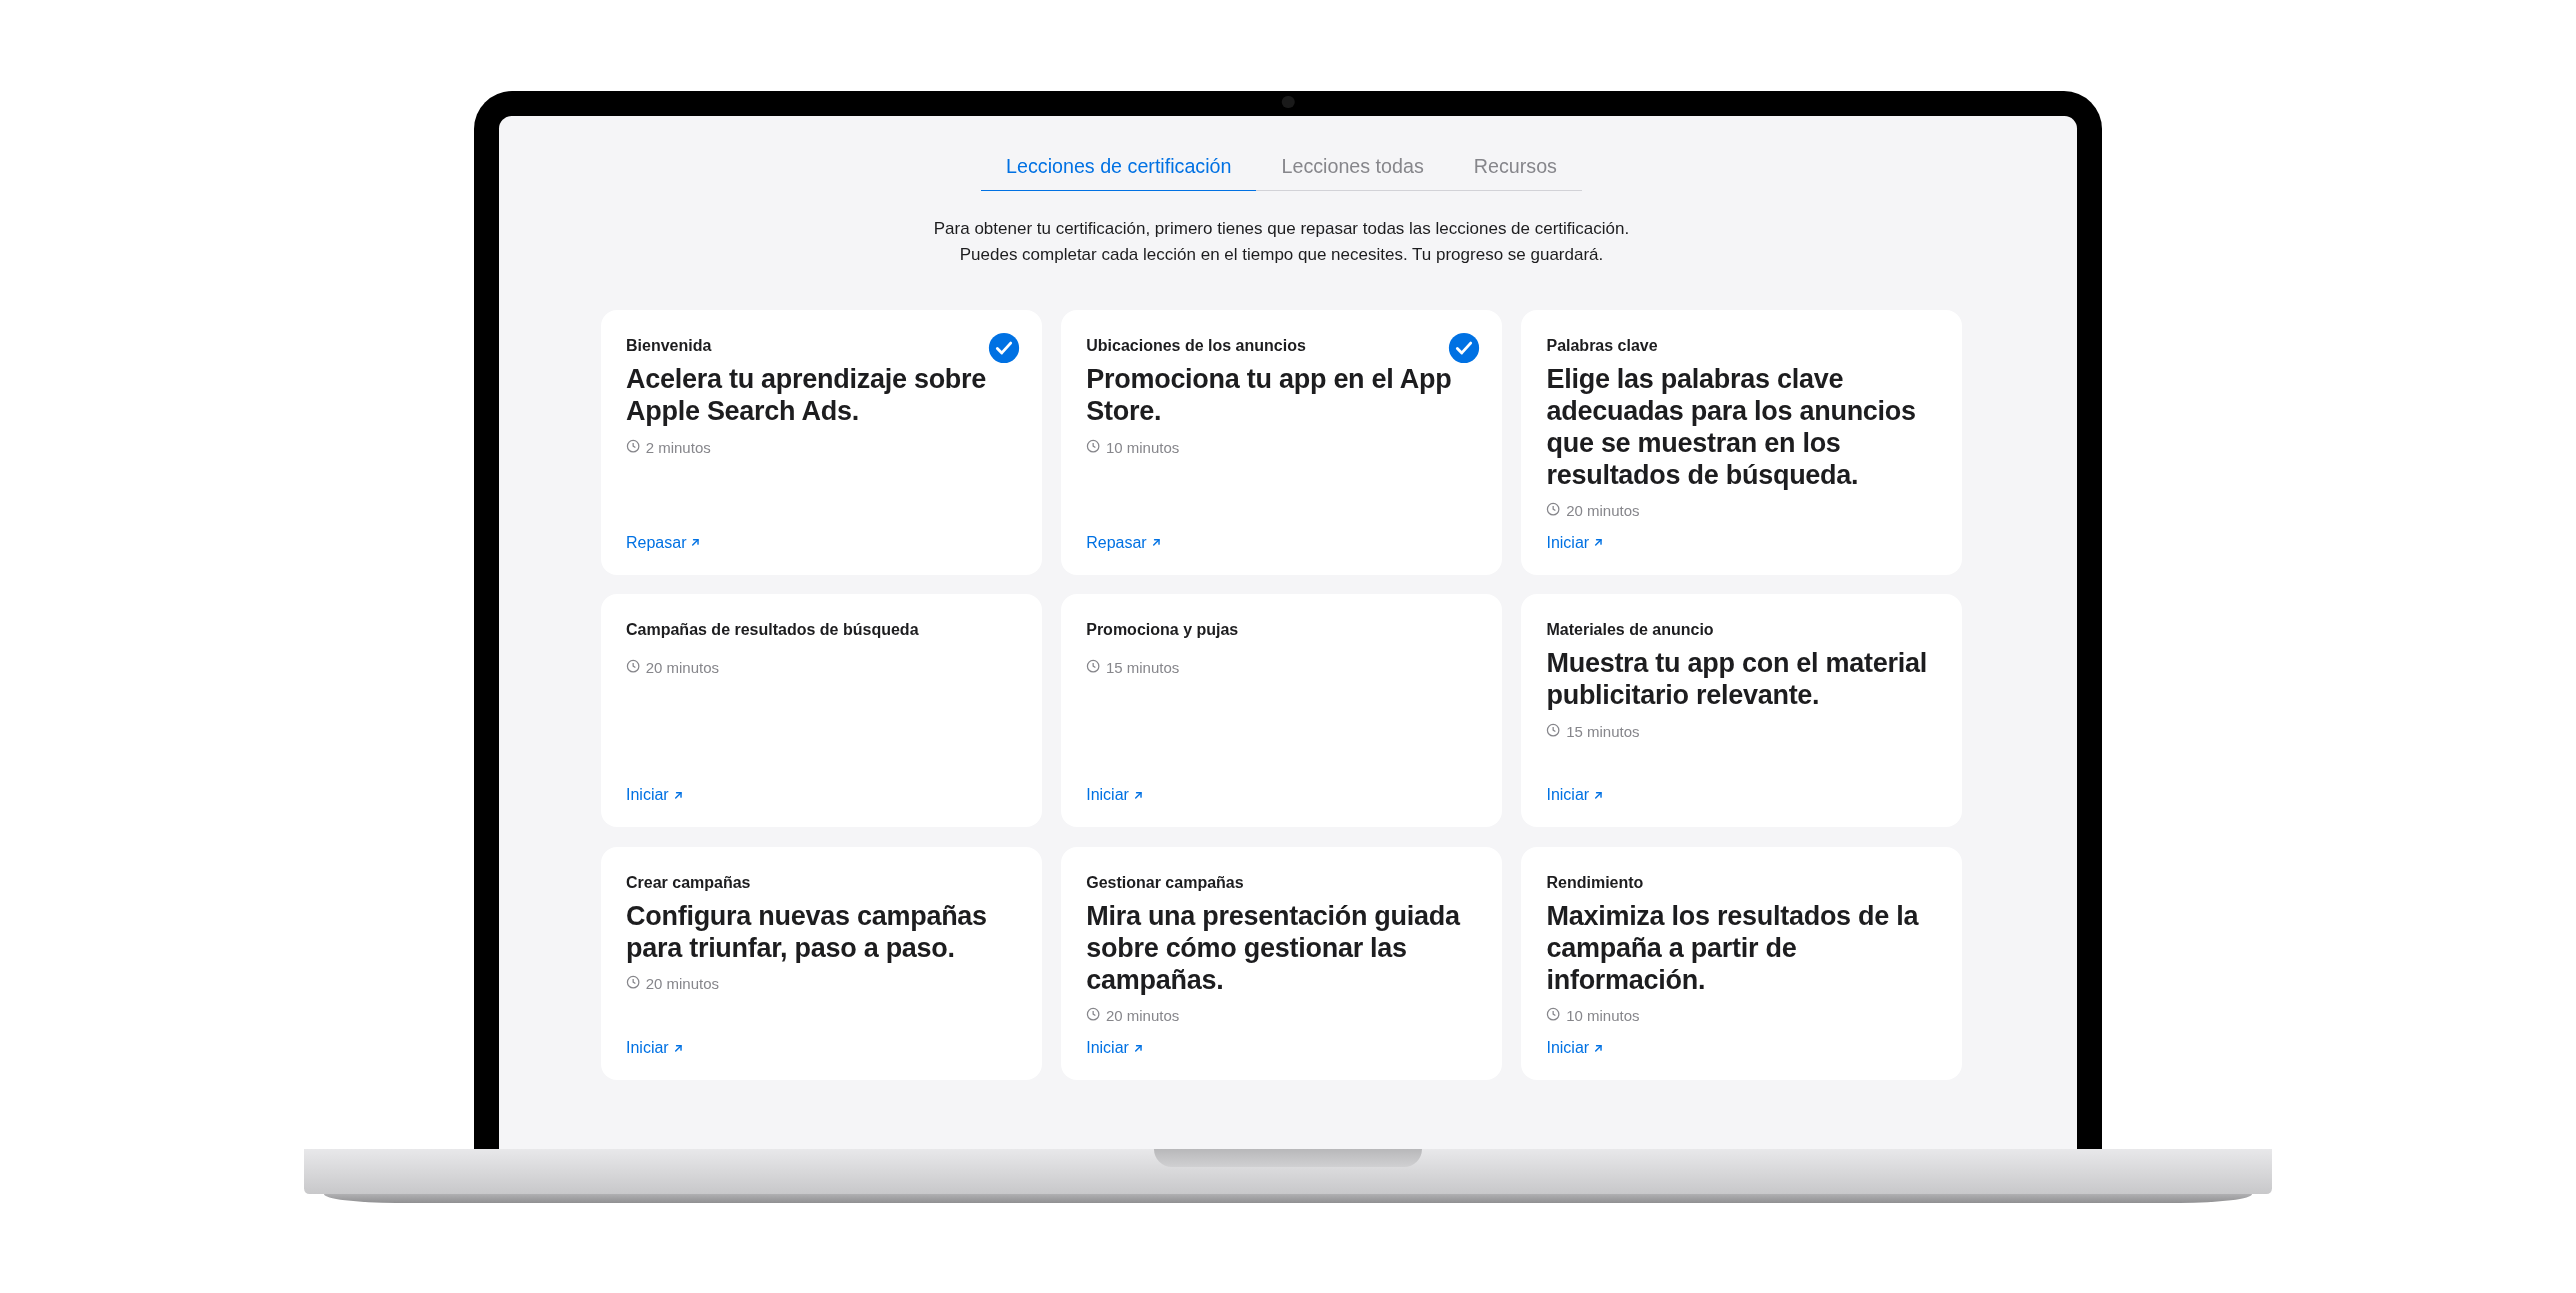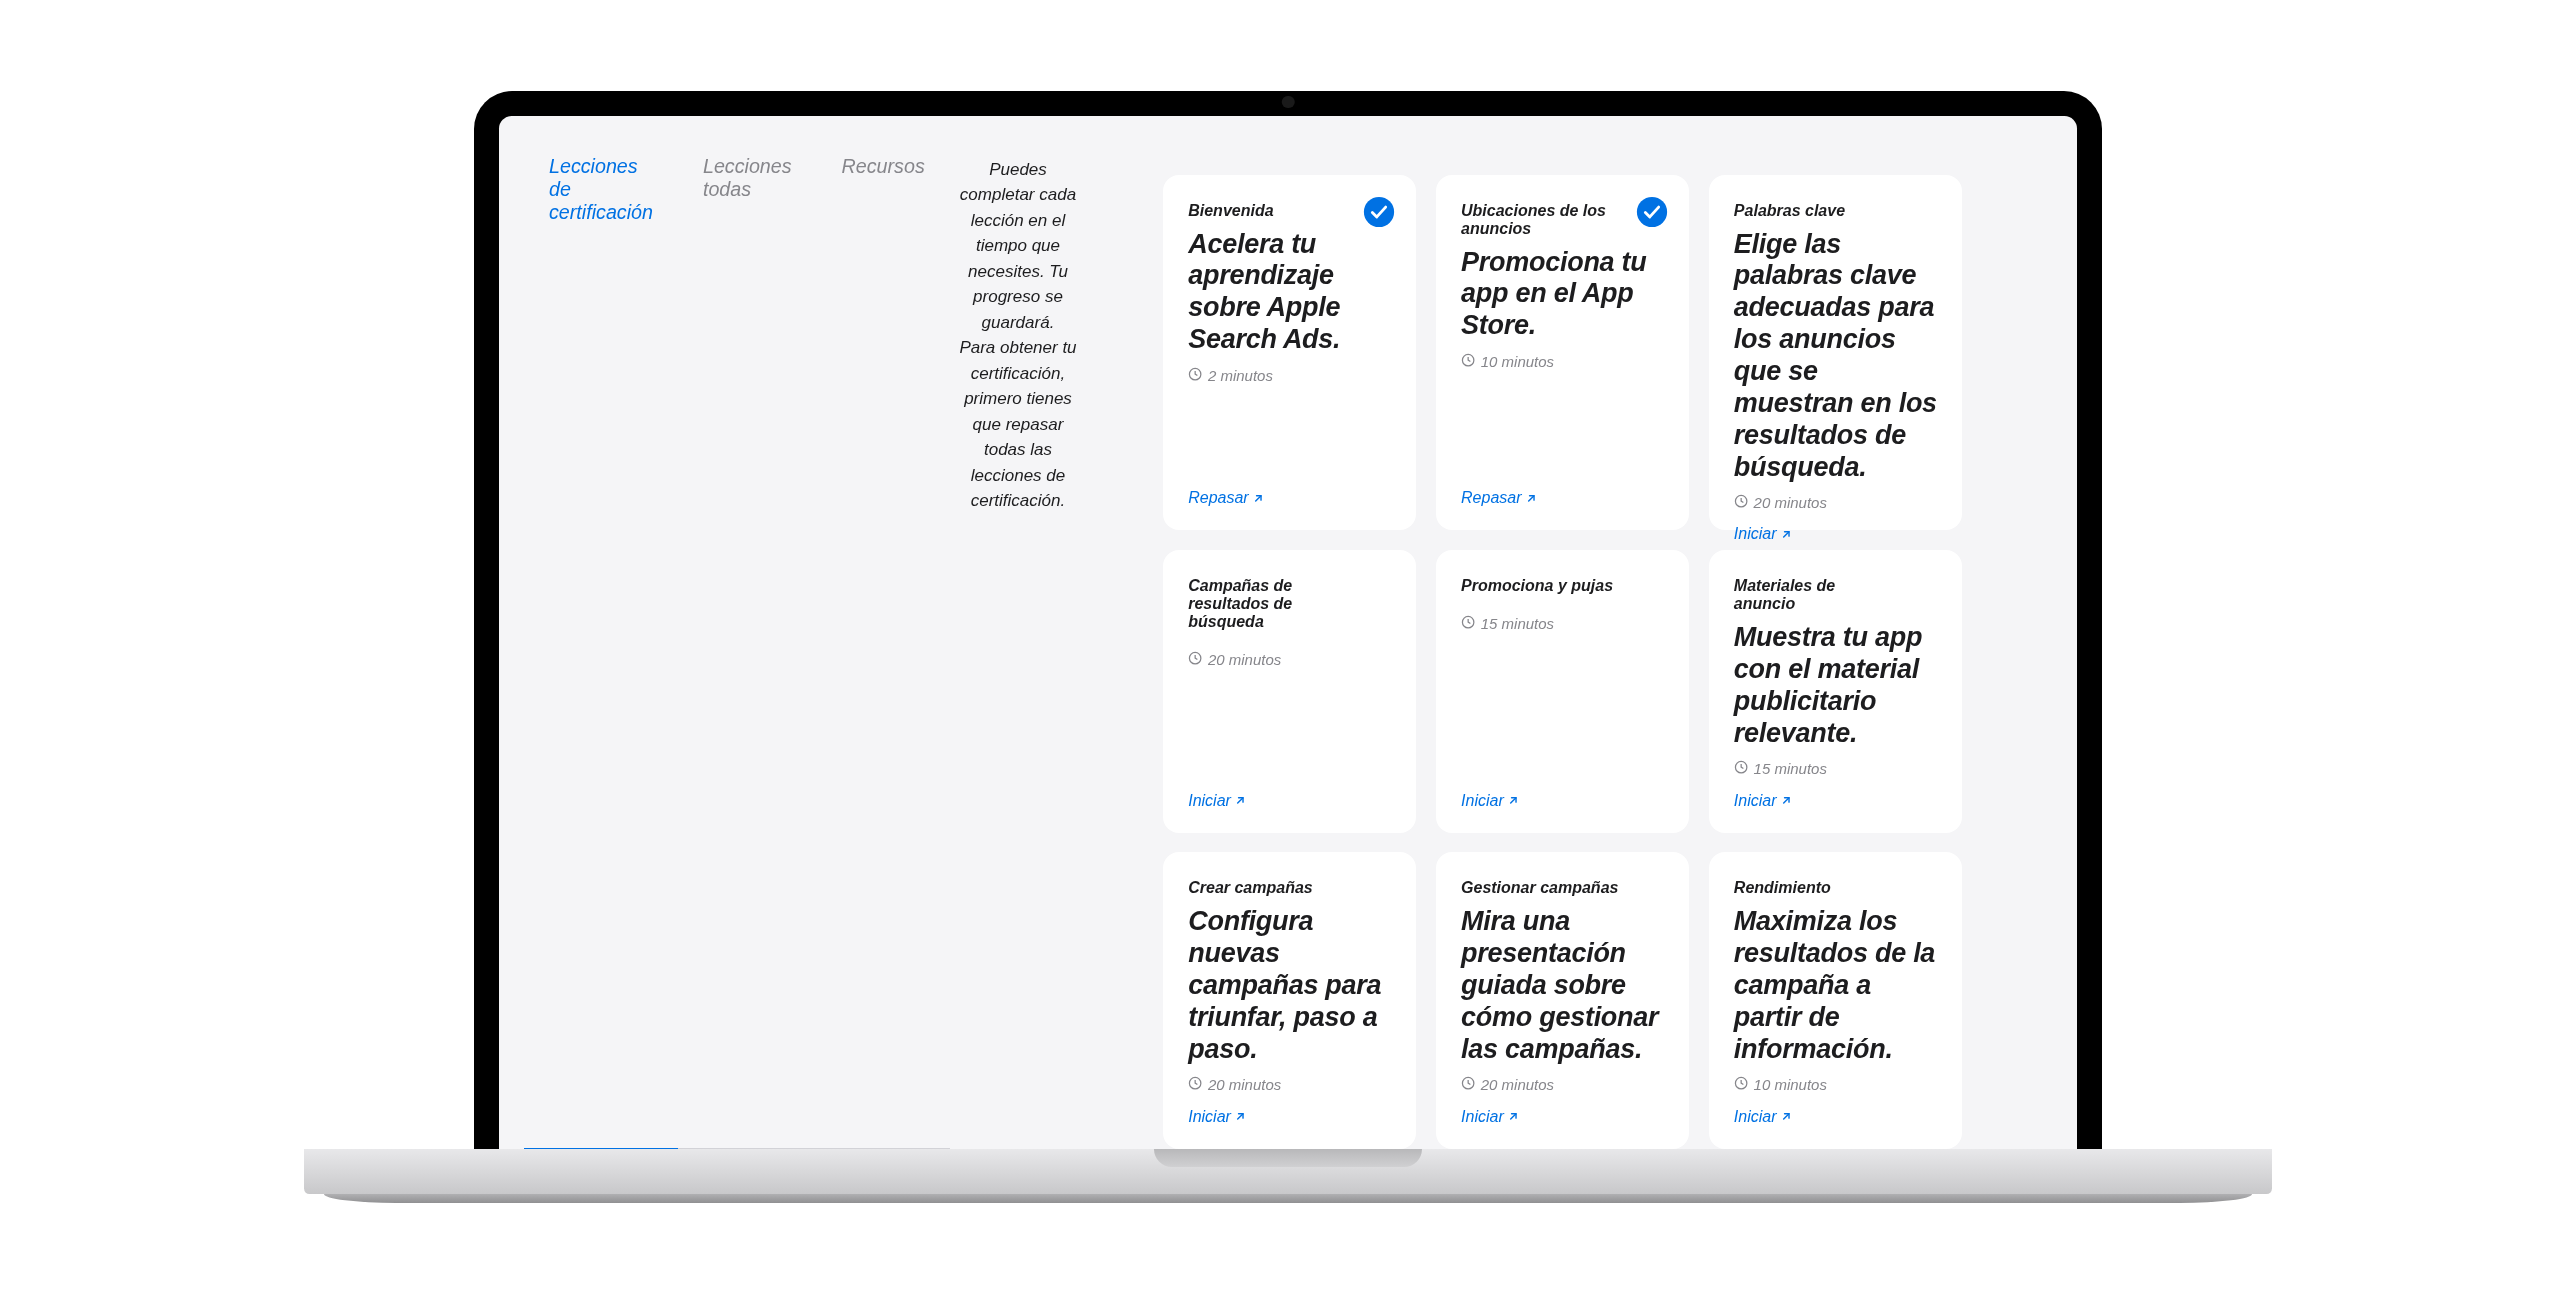--- a/index.html
+++ b/index.html
@@ -45,22 +45,21 @@
     }
 
     .screen {
       background: #f5f5f7;
       width: 100%;
       height: 1033px;
       border-radius: 12.5px 12.5px 0 0;
       overflow: hidden;
       padding: 16px 38px 0 25px;
       display: flex;
-      flex-direction: row;
-      font-style: italic;
+      flex-direction: column;
     }
 
     
     .laptop-base {
       position: relative;
       width: 1968px;
       margin: 0 auto;
     }
 
     .base-top {
@@ -205,22 +204,22 @@
 
     <div class="screen">
 
       <div class="tabs">
         <div class="tab active">Lecciones de certificación</div>
         <div class="tab">Lecciones todas</div>
         <div class="tab">Recursos</div>
       </div>
 
       <div class="description">
+        <div>Para obtener tu certificación, primero tienes que repasar todas las lecciones de certificación.</div>
         <div>Puedes completar cada lección en el tiempo que necesites. Tu progreso se guardará.</div>
-        <div>Para obtener tu certificación, primero tienes que repasar todas las lecciones de certificación.</div>
       </div>
 
       <div class="card-grid">
           <div class="card">
             <div class="check-badge"><svg viewBox="0 0 36 36">
                 <circle cx="18" cy="18" r="17" fill="#0071e3"></circle>
                 <path d="M10.5 18.5 L15.5 23.5 L25.5 12.5" fill="none" stroke="#fff" stroke-width="3.2" stroke-linecap="round" stroke-linejoin="round"></path>
               </svg></div>
             <div class="card-category">Bienvenida</div>
             <div class="card-title">Acelera tu aprendizaje sobre Apple Search Ads.</div>

